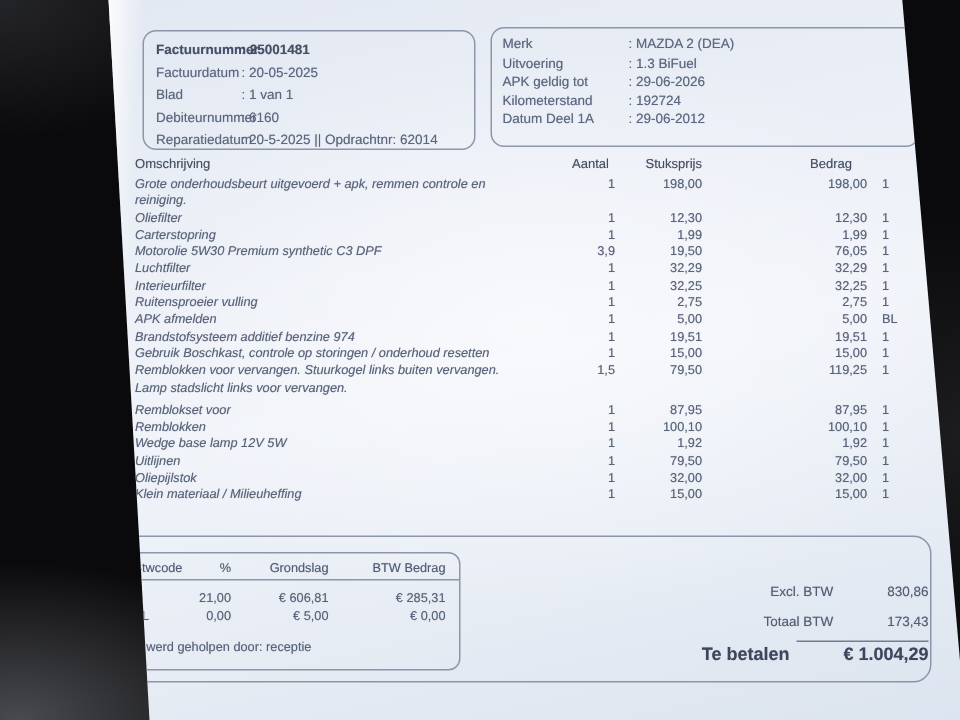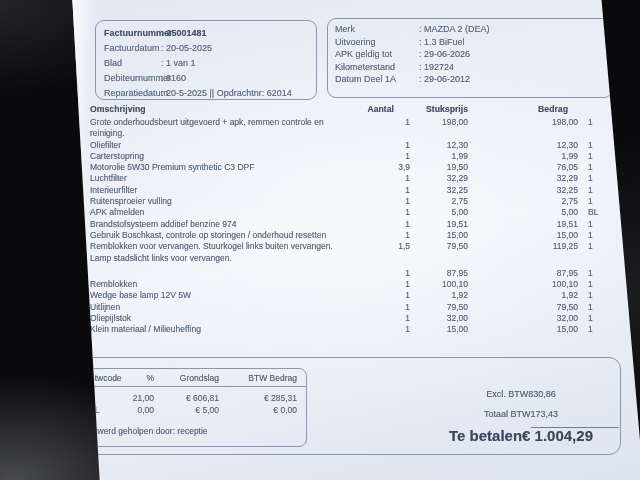--- a/index.html
+++ b/index.html
@@ -34,49 +34,49 @@
   .header-left{left:95px;top:20px;width:222px;height:80px;padding:5px 6px 0 8px;}
   .header-right{left:327px;top:18px;width:286px;height:80px;padding:4px 6px 0 7px;}
   .hrow{display:flex;font-size:9px;color:#5b6780;white-space:nowrap;}
   .header-left .hrow{line-height:15.1px;}
   .header-right .hrow{line-height:12.6px;}
   .header-left .hlabel{width:57px;flex:none;}
   .header-right .hlabel{width:84px;flex:none;}
   .bold{font-weight:bold;color:#454f66;}
   
   .items{position:absolute;left:90px;top:104px;width:520px;font-size:8.5px;color:#59647a;}
-  .items-header{position:relative;height:13px;font-weight:bold;color:#454f63;font-size:8.7px;}
+  .items-header{position:relative;height:13px;font-weight:normal;color:#454f63;font-size:8.7px;}
   .items-header span{position:absolute;top:0;white-space:nowrap;}
   .ih-desc{left:0;}
-  .ih-qty{right:216px;text-align:right;}
+  .ih-qty{right:204px;text-align:right;}
   .ih-price{right:142px;}
   .ih-amount{right:42px;}
   .trow{position:relative;line-height:11.3px;min-height:11.3px;}
   .trow.gap{margin-top:4px;}
-  .t-desc{width:312px;}
+  .t-desc{width:312px;font-style:italic;}
   .t-desc span{display:block;white-space:nowrap;}
   .t-desc span:empty{display:none;}
   .t-qty,.t-price,.t-amount,.t-code{position:absolute;top:0;white-space:nowrap;}
   .t-qty{right:200px;}
   .t-price{right:142px;}
   .t-amount{right:32px;}
   .t-code{left:498px;}
   
   .footer-box{left:75px;top:357px;width:546px;height:98px;border-radius:12px;}
   .vat-box{left:79px;top:368px;width:228px;height:79px;border-radius:8px;font-size:8.5px;color:#59647a;}
   .vat-header{display:grid;grid-template-columns:35px 30px 65px 1fr;padding:4px 9px 3px 9px;
     border-bottom:1px solid rgba(110,122,145,0.75);white-space:nowrap;color:#525d74;}
   .vat-row{display:grid;grid-template-columns:35px 30px 65px 1fr;padding:0 9px;line-height:11.5px;white-space:nowrap;}
   .vat-rows{padding-top:6px;}
   .r{text-align:right;}
   .helped{padding:10px 9px 0 9px;white-space:nowrap;}
   .totals{position:absolute;left:423px;top:389px;width:196px;font-size:9px;color:#535e75;}
-  .tot-row{display:flex;justify-content:center;line-height:10px;margin-bottom:10px;white-space:nowrap;}
+  .tot-row{display:flex;justify-content:flex-end;line-height:10px;margin-bottom:10px;white-space:nowrap;gap:36px;}
   .tot-line{border-top:1px solid rgba(95,106,128,0.85);width:88px;margin:-2px 0 3px auto;}
-  .tot-row.big{font-weight:bold;color:#3d465c;font-size:15px;}
+  .tot-row.big{font-weight:bold;color:#3d465c;font-size:12px;}
   .soft{text-shadow:0 0 0.5px rgba(90,100,122,0.55);}
 </style>
 </head>
 <body>
 
 <div class="scene">
   <div class="paper soft">
     <div class="edge-highlight"></div>
 
     <div class="box header-left">
@@ -251,20 +251,23 @@
               <span>Remblokken voor vervangen. Stuurkogel links buiten vervangen.</span>
               <span>Lamp stadslicht links voor vervangen.</span>
             </div>
             <span class="t-qty">1,5</span>
             <span class="t-price">79,50</span>
             <span class="t-amount">119,25</span>
             <span class="t-code">1</span>
           </div>
 
           <div class="trow gap">
+            <div class="t-desc">
+              <span>Remblokset voor</span>
+            </div>
             <span class="t-qty">1</span>
             <span class="t-price">87,95</span>
             <span class="t-amount">87,95</span>
             <span class="t-code">1</span>
           </div>
 
           <div class="trow">
             <div class="t-desc">
               <span>Remblokken</span>
             </div>

